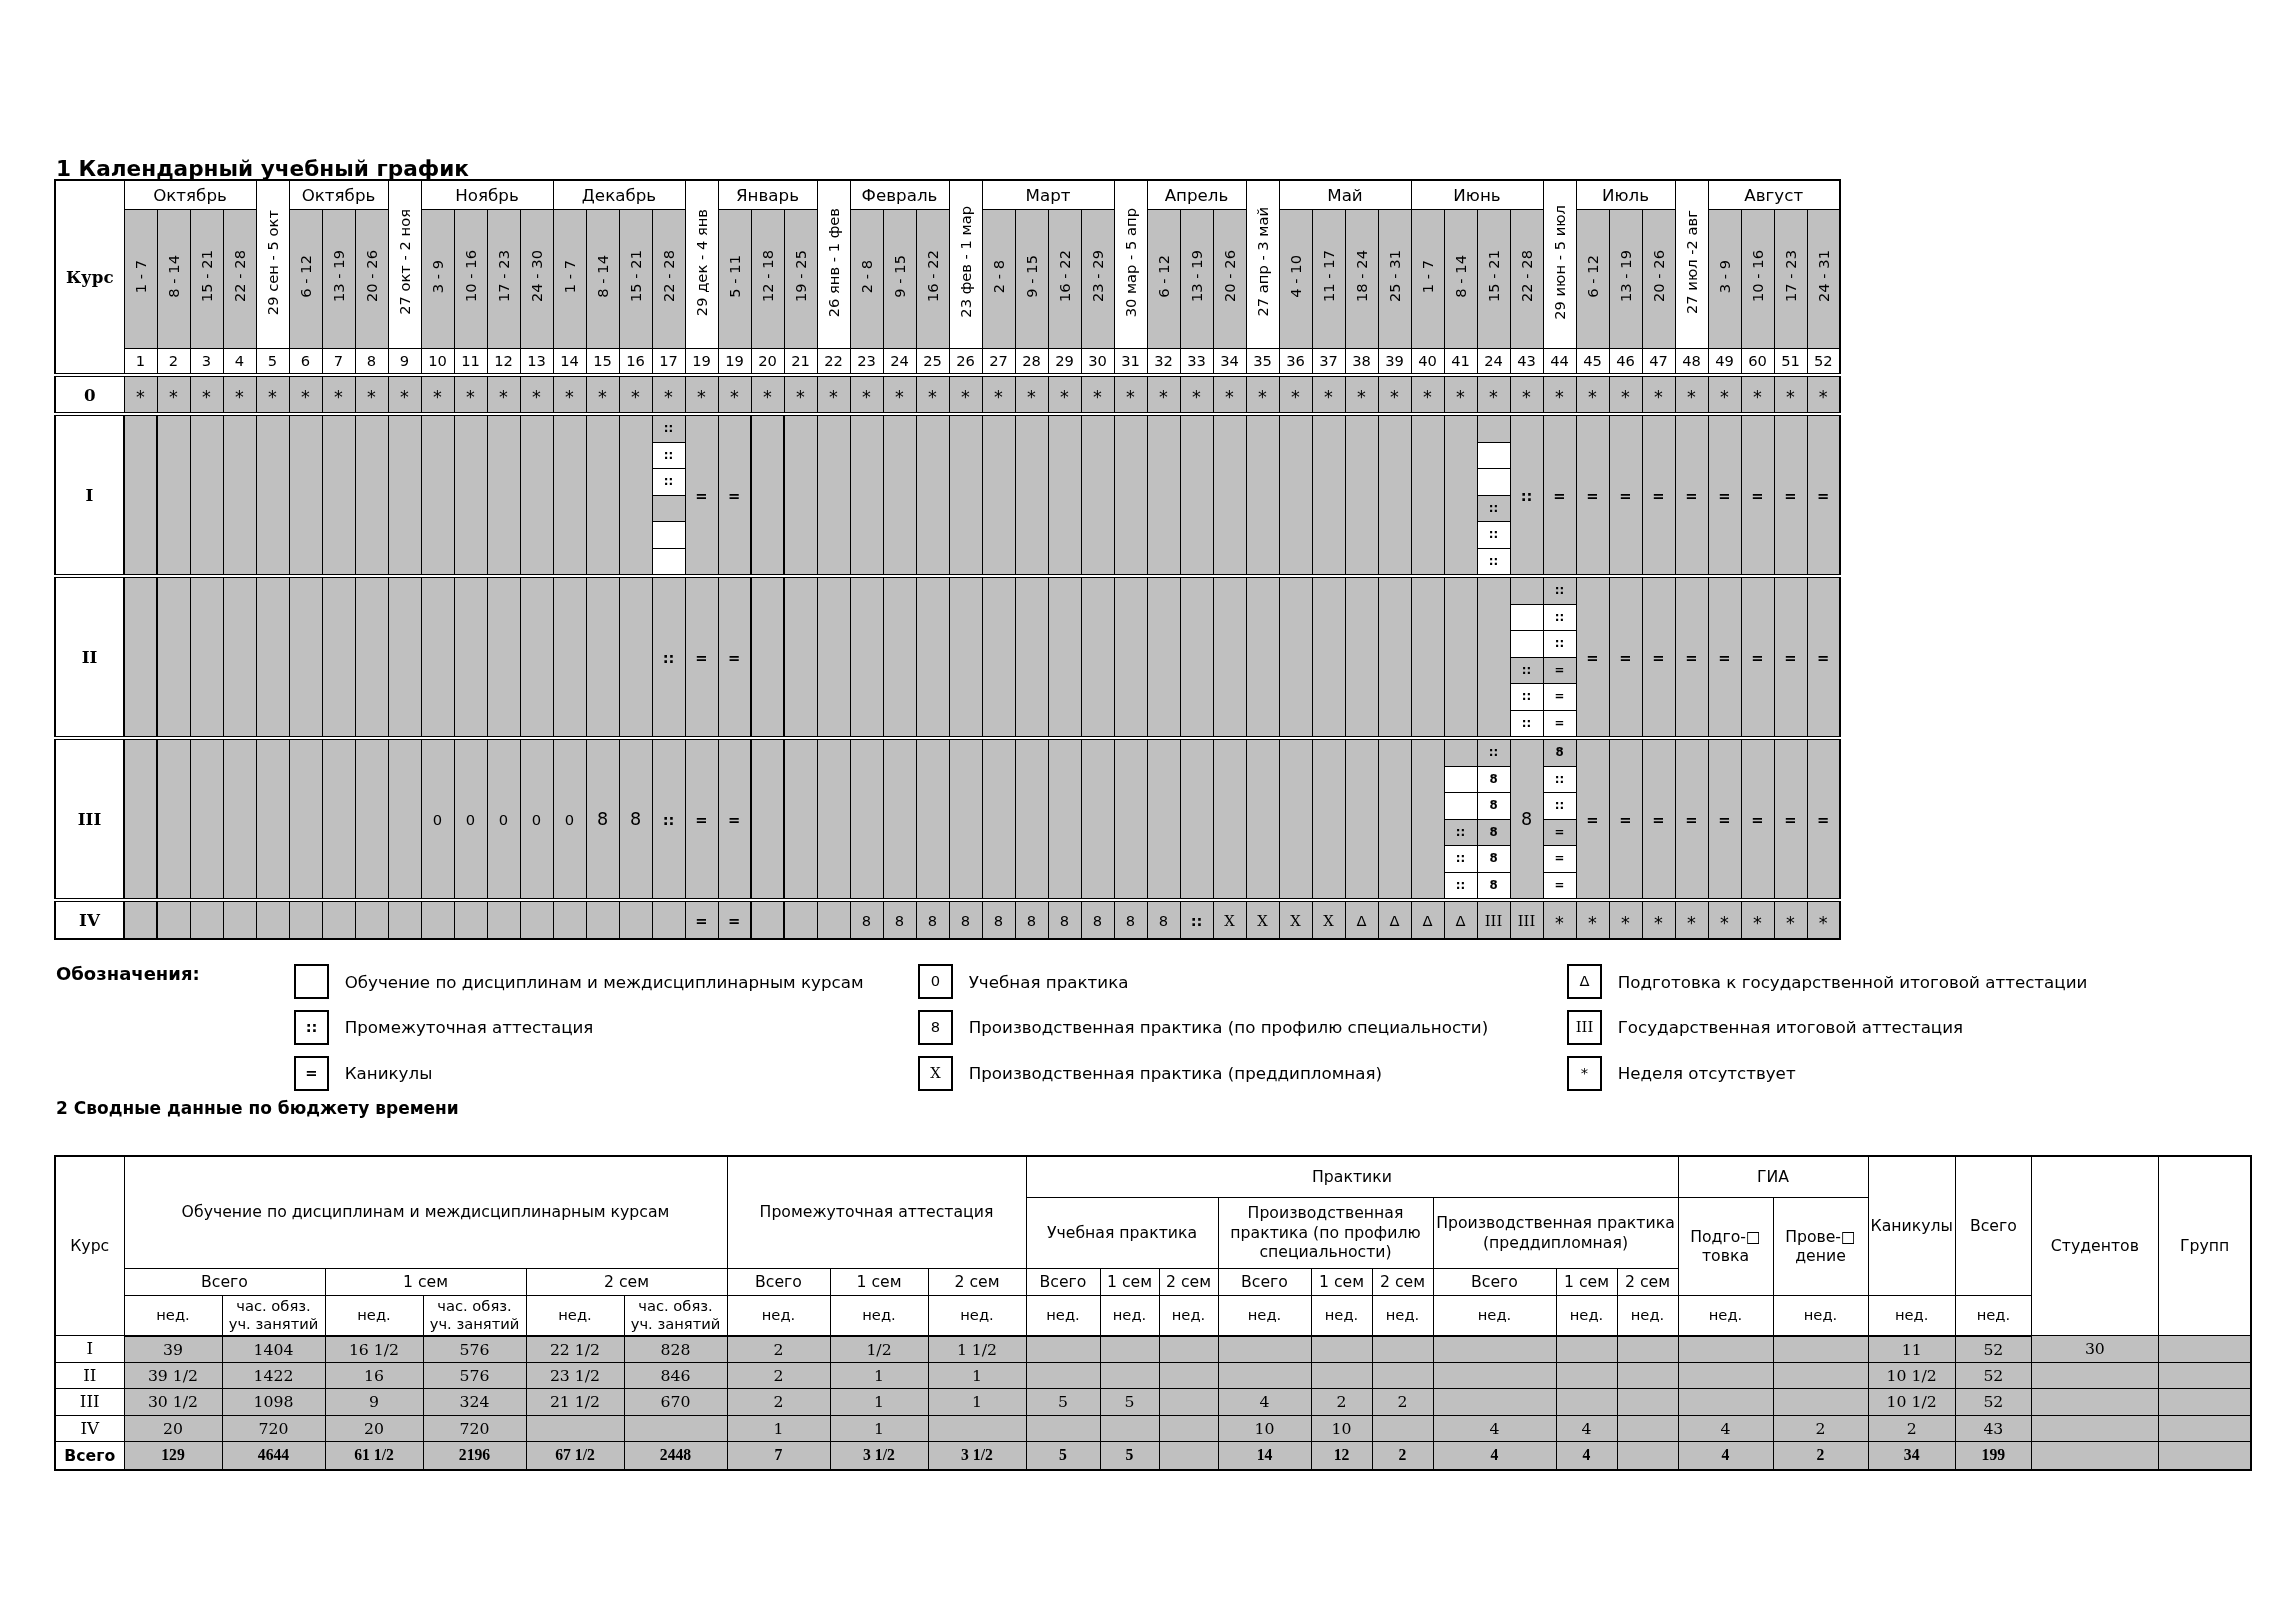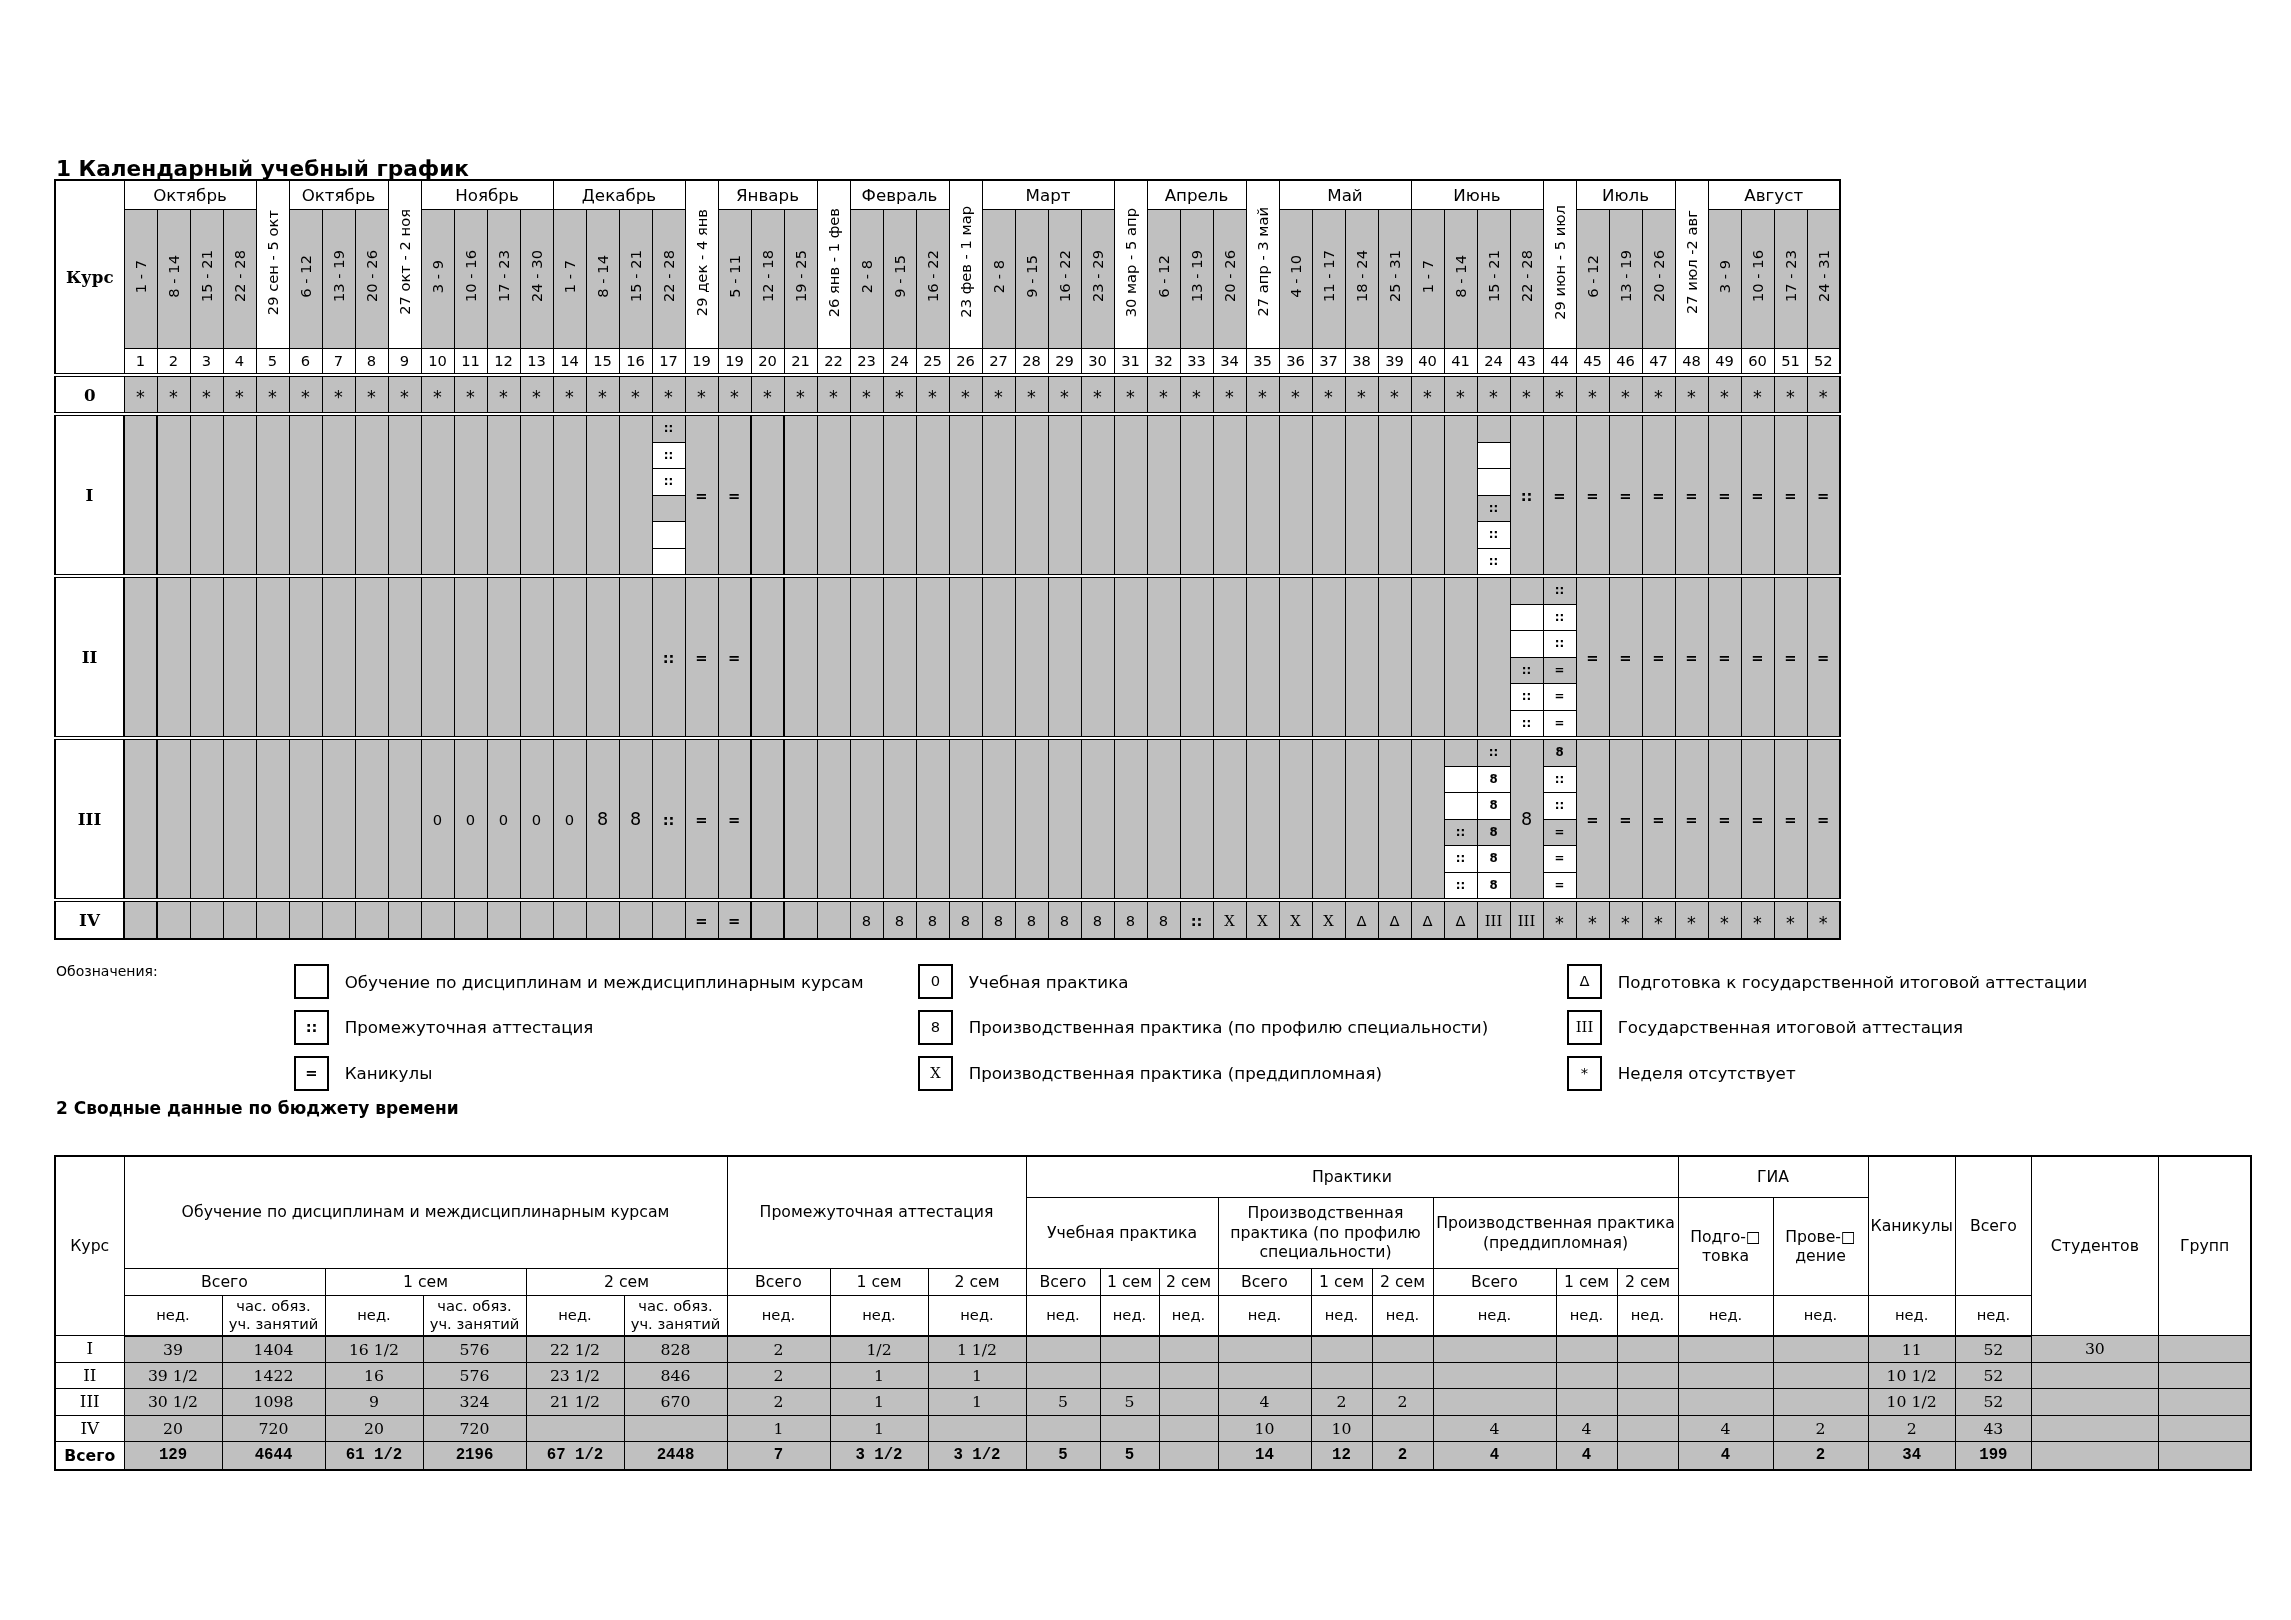--- a/index.html
+++ b/index.html
@@ -35,21 +35,21 @@
   .sub>div.w{background:#fff;}
   .sym{display:inline-block;line-height:1;}
   .s-star{font-size:19.6px;transform:translateY(3.9px);}
   .r-short .s-star{font-size:17.6px;transform:translateY(2.9px);}
   .s-eq,.s-col{font-weight:bold;}
   .s-x,.s-iii{font-family:"DejaVu Serif",serif;}
   .r-tall .s-n8{font-size:17.6px;}
 
   
   .legendwrap{position:absolute;left:56px;top:963px;display:flex;align-items:flex-start;width:2196px;}
-  .legend-title{width:238px;font-size:14px;font-weight:normal;flex:none;}
+  .legend-title{width:238px;font-size:18px;font-weight:bold;flex:none;}
   .legend-cols{display:flex;flex:1;}
   .lcol{display:flex;flex-direction:column;}
   .lcol1{width:624px;}
   .lcol2{width:649px;}
   .lcol3{flex:1;}
   .lrow{display:flex;align-items:center;height:37px;margin-bottom:8.8px;}
   .lbox{width:31px;height:31px;border:2.9px solid #000;margin-right:15.7px;display:flex;
         align-items:center;justify-content:center;font-size:14.7px;background:#fff;flex:none;line-height:1;}
   .lbox.bold{font-weight:bold;}
   .lbox.ser{font-family:"DejaVu Serif",serif;}
@@ -62,21 +62,21 @@
   .sum th{font-weight:normal;font-size:15.7px;background:#fff;white-space:pre-line;line-height:1.25;}
   .sum tr.hr1{height:41px;}
   .sum tr.hr2{height:71px;}
   .sum tr.hr3{height:27.4px;}
   .sum tr.hr4{height:39px;}
   .sum tr.hr4 th{font-size:14.7px;border-bottom:2px solid #000;}
   .sum tr.dr{height:26.5px;}
   .sum tr.dr td{background:#c0c0c0;font-family:"DejaVu Serif",serif;font-size:15.7px;}
   .sum tr.dr th.rowlab{background:#fff;font-family:"DejaVu Serif",serif;font-size:16.7px;}
   .sum tr.total{height:28px;}
-  .sum tr.total td{font-family:Liberation Mono, monospace;font-weight:bold;}
+  .sum tr.total td{font-family:Liberation Serif, serif;font-weight:bold;}
   .sum tr.total th.rowlab{font-family:"DejaVu Sans",sans-serif;font-weight:bold;font-size:15.7px;}
 </style>
 </head>
 <body>
 
 <div class="page">
   <div class="h1">1 Календарный учебный график</div>
   <table class="cal" id="cal">
       <colgroup>
         <col style="width: 69px;">

